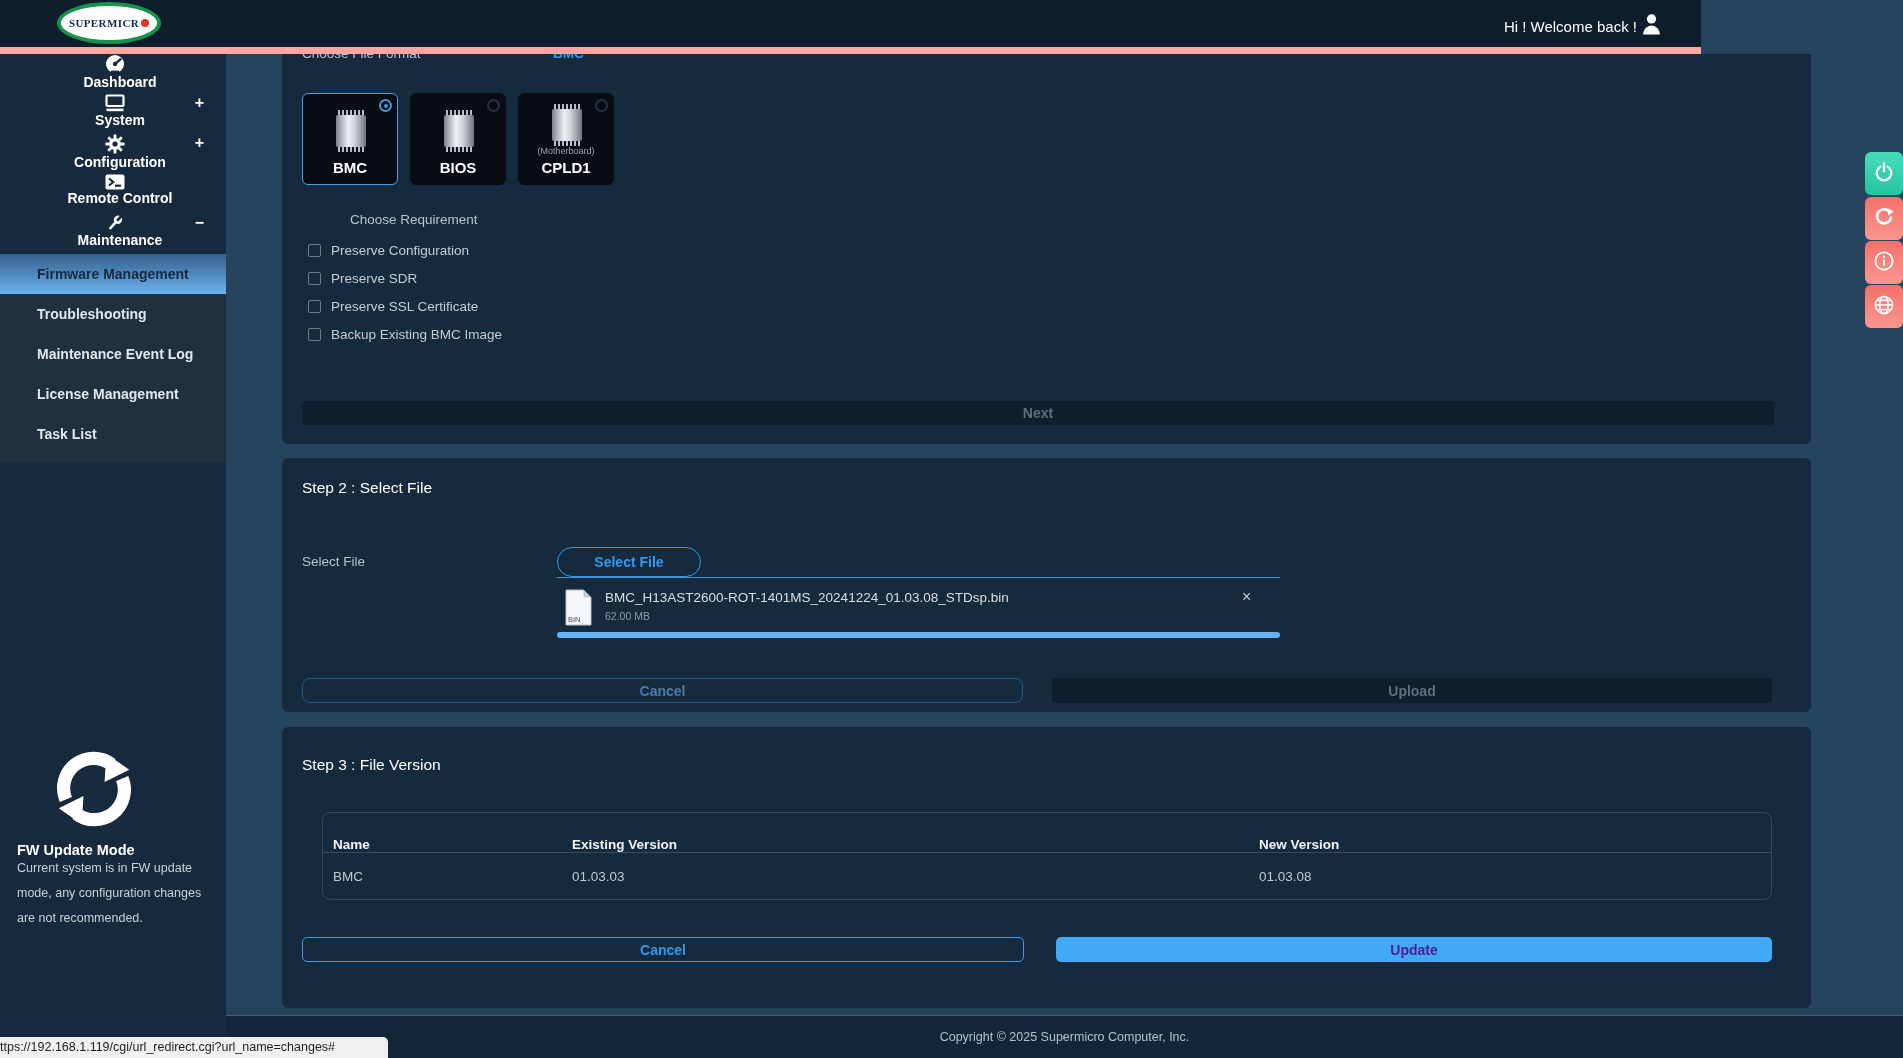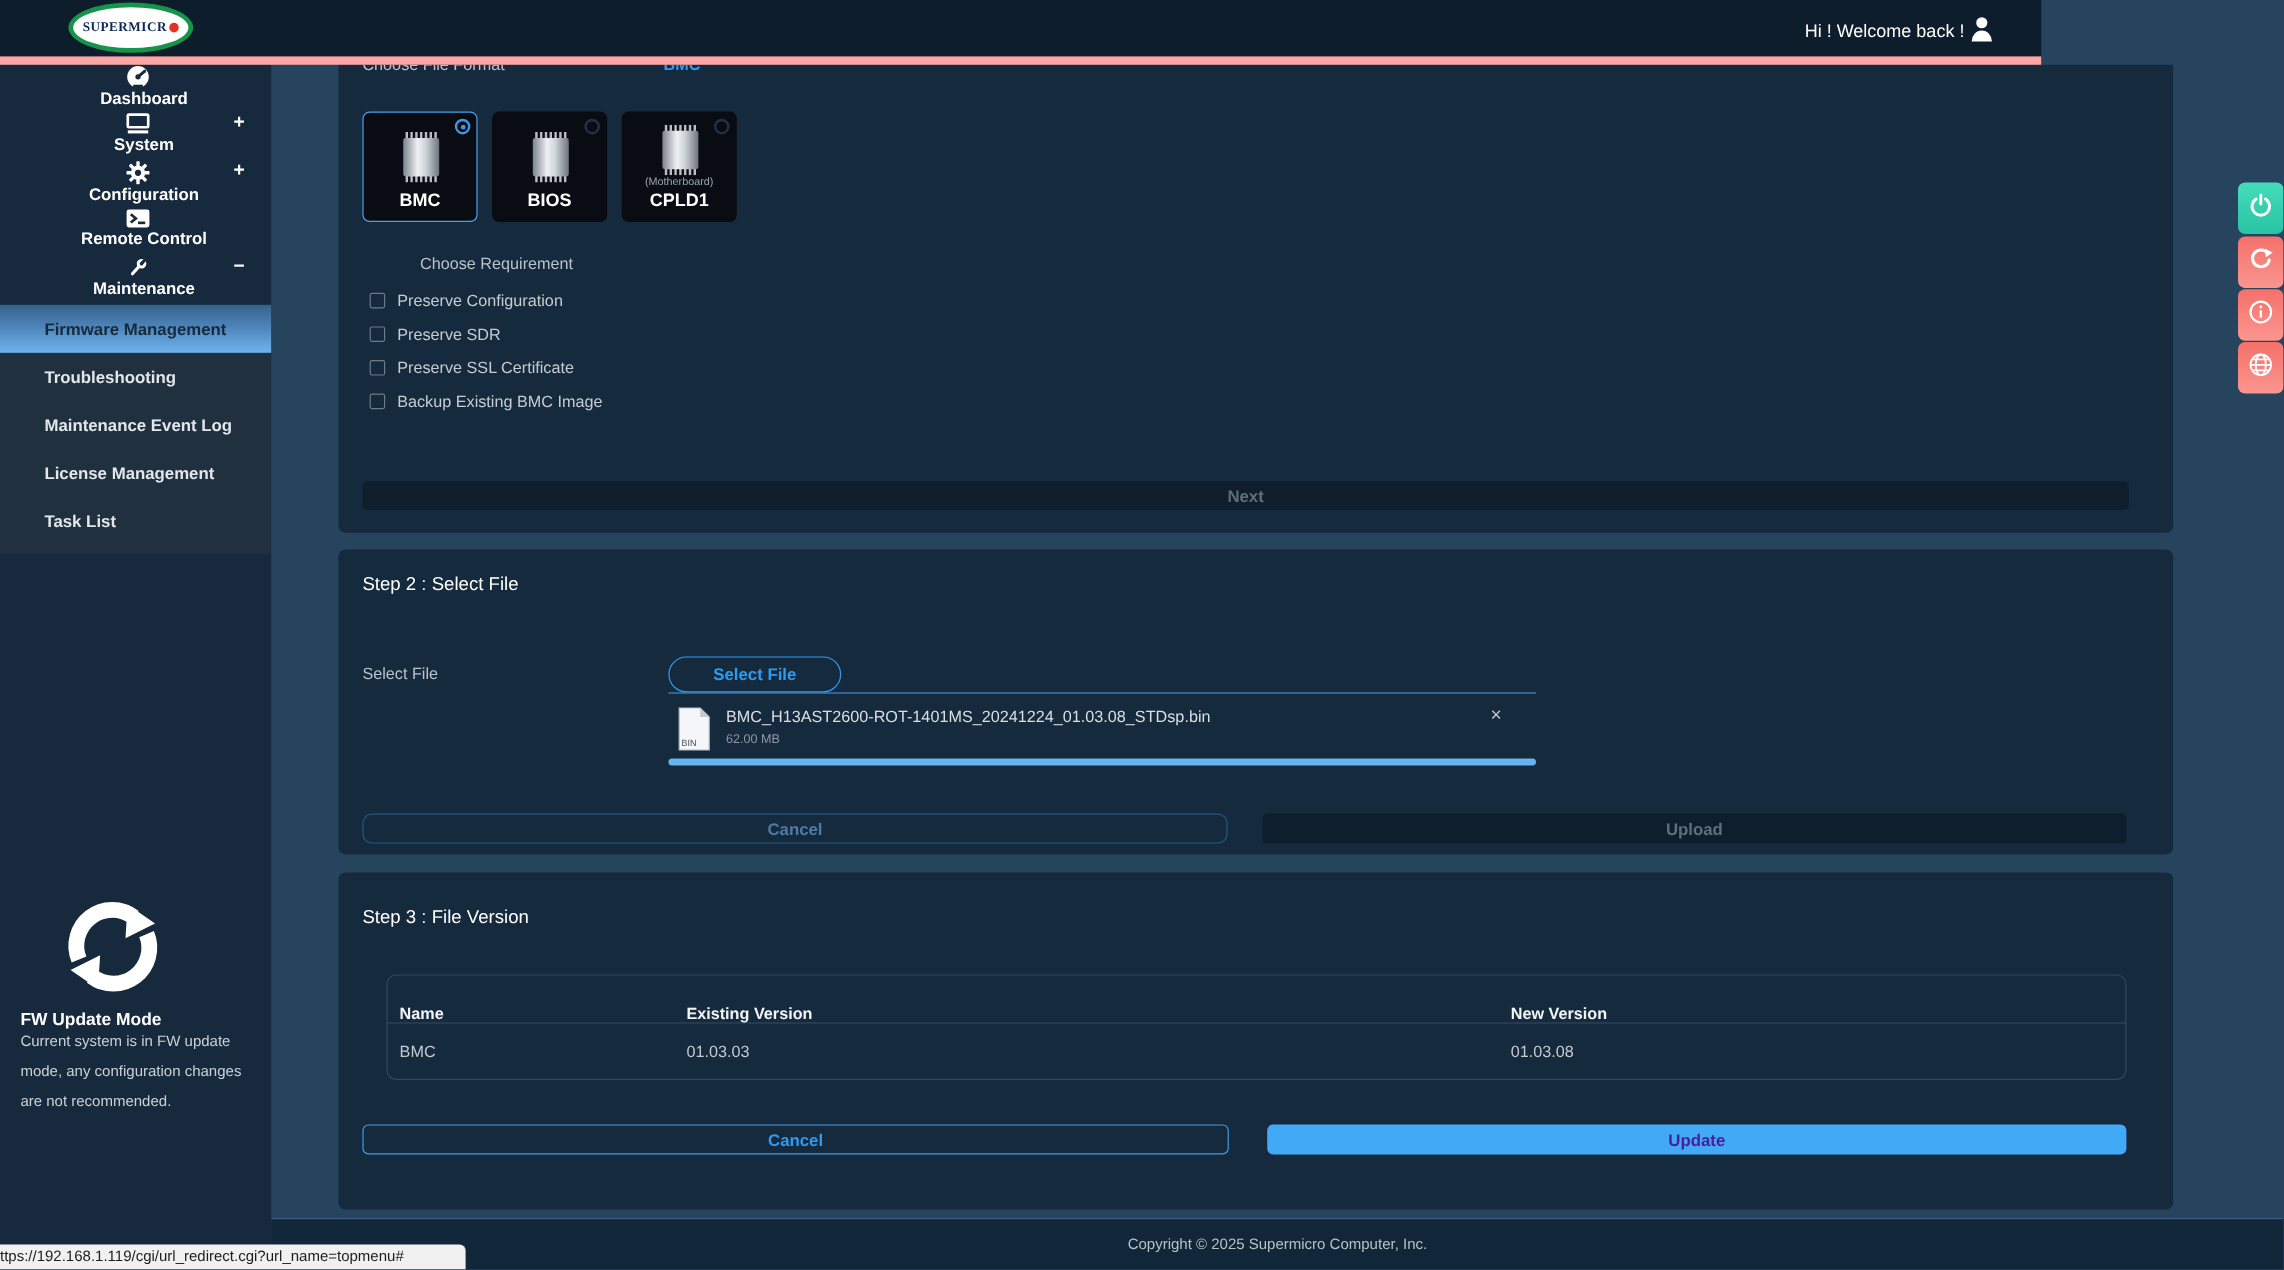--- a/index.html
+++ b/index.html
@@ -423,14 +423,14 @@
   </div>
 
   <div class="abs btn btn-outline-blue" style="left:20px; top:210px; width:722px; height:25px;">Cancel</div>
   <div class="abs btn btn-solid-blue" style="left:774px; top:210px; width:716px; height:25px;">Update</div>
 </div>
 
 <div class="main-footer">
   <span>Copyright © 2025 Supermicro Computer, Inc.</span>
 </div>
 <div class="status-tip">
-  <span>ttps://192.168.1.119/cgi/url_redirect.cgi?url_name=topmenu#</span>
+  <span>ttps://192.168.1.119/cgi/url_redirect.cgi?url_name=changes#</span>
 </div>
 
 </body></html>

